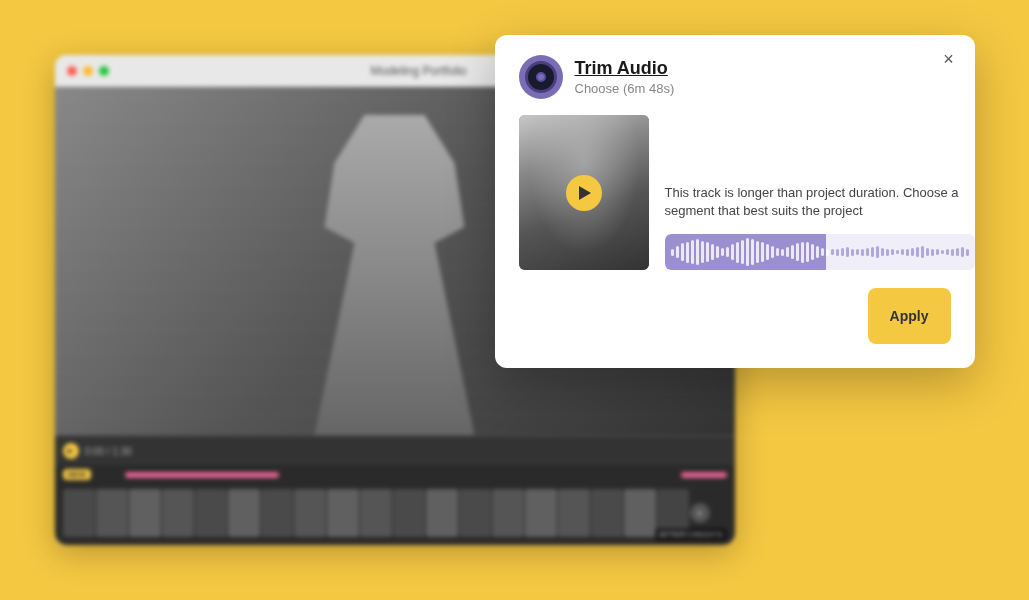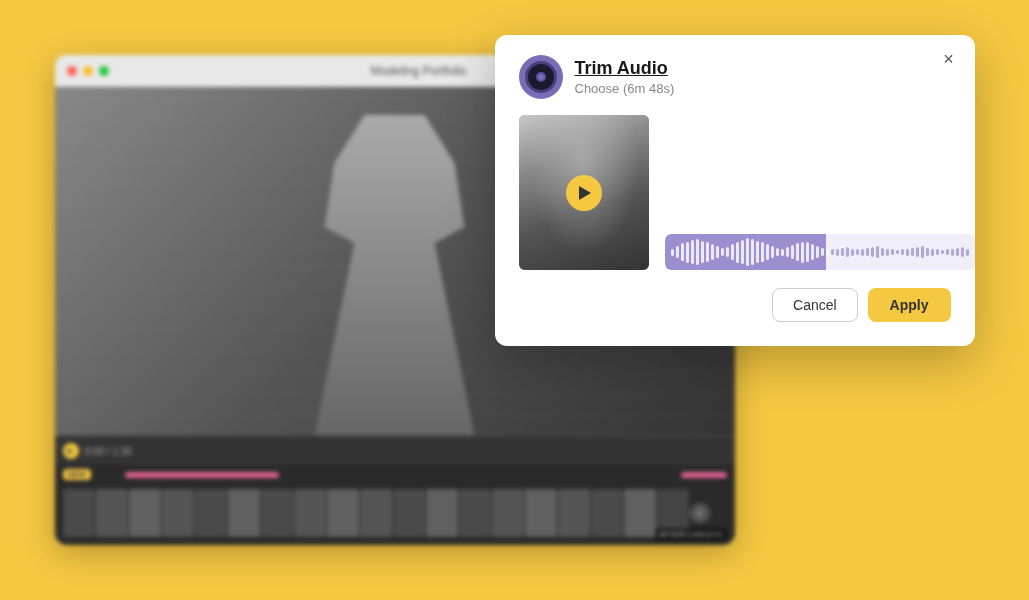--- a/index.html
+++ b/index.html
@@ -405,21 +405,21 @@
       border: 1.5px solid #ccc;
       border-radius: 8px;
       background: white;
       cursor: pointer;
       font-size: 14px;
       font-weight: 500;
       color: #333;
     }
 
     .btn-apply {
-      padding: 0 22px;
+      padding: 20px 22px;
       border: none;
       border-radius: 8px;
       background: #F5C842;
       cursor: pointer;
       font-size: 14px;
       font-weight: 600;
       color: #333;
     }
 
     
@@ -505,20 +505,21 @@
 
     <div class="modal-body">
       <div class="modal-thumbnail">
         <div class="photo-bg"></div>
         <div class="play-overlay">
           <div class="play-triangle"></div>
         </div>
       </div>
 
       <div class="modal-right">
+        <p class="modal-description">This track is longer than project duration. Choose a segment that best suits the project</p>
         <div class="waveform-container">
           <div class="waveform-selected"></div>
           <div class="waveform-bars" id="waveform-bars">
               <div class="wbar" style="height: 7px; background: rgba(255, 255, 255, 0.8);"></div>
               <div class="wbar" style="height: 12.25px; background: rgba(255, 255, 255, 0.8);"></div>
               <div class="wbar" style="height: 17.5px; background: rgba(255, 255, 255, 0.8);"></div>
               <div class="wbar" style="height: 21px; background: rgba(255, 255, 255, 0.8);"></div>
               <div class="wbar" style="height: 24.5px; background: rgba(255, 255, 255, 0.8);"></div>
               <div class="wbar" style="height: 26.25px; background: rgba(255, 255, 255, 0.8);"></div>
               <div class="wbar" style="height: 22.75px; background: rgba(255, 255, 255, 0.8);"></div>
@@ -574,17 +575,16 @@
               <div class="wbar" style="height: 7px; background: rgb(176, 168, 216);"></div>
               <div class="wbar" style="height: 8.75px; background: rgb(176, 168, 216);"></div>
               <div class="wbar" style="height: 10.5px; background: rgb(176, 168, 216);"></div>
               <div class="wbar" style="height: 7px; background: rgb(176, 168, 216);"></div>
             </div>
         </div>
       </div>
     </div>
 
     <div class="modal-actions">
-      <button class="btn-cancel">Cancel</button>
       <button class="btn-apply">Apply</button>
     </div>
   </div>
 </div>
 
 </body></html>

